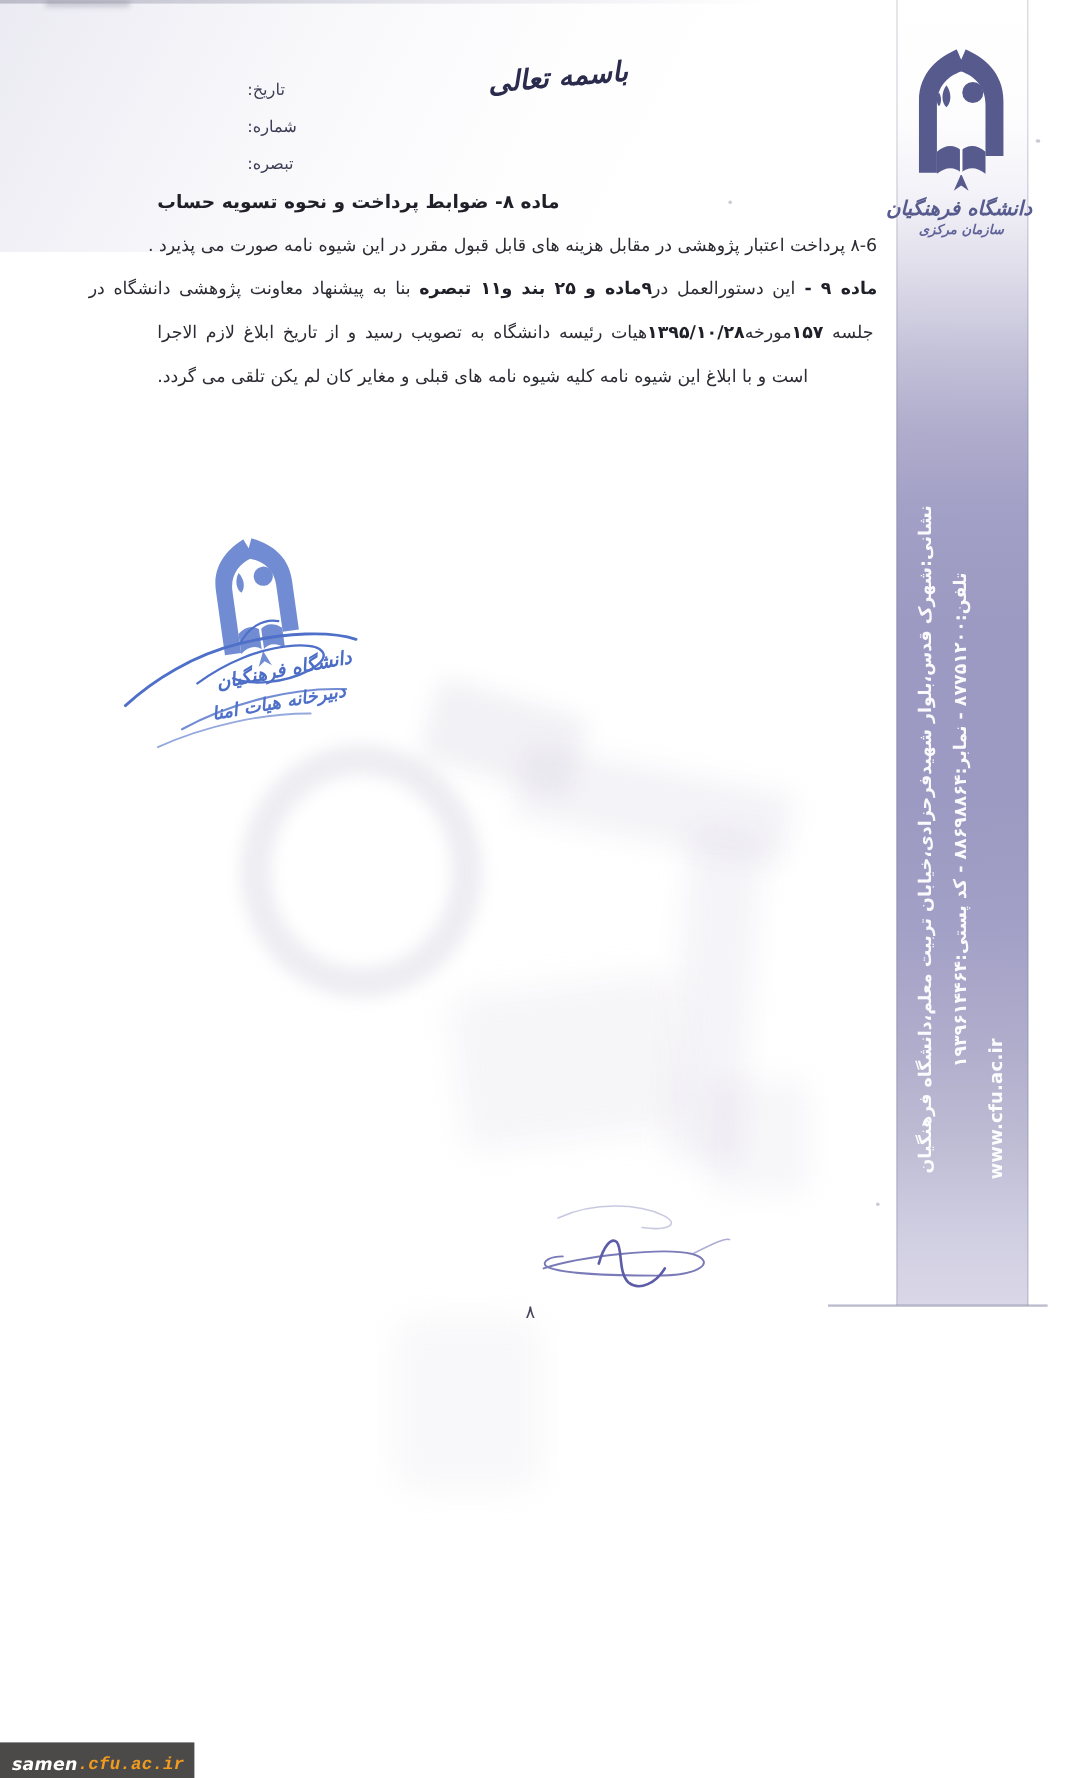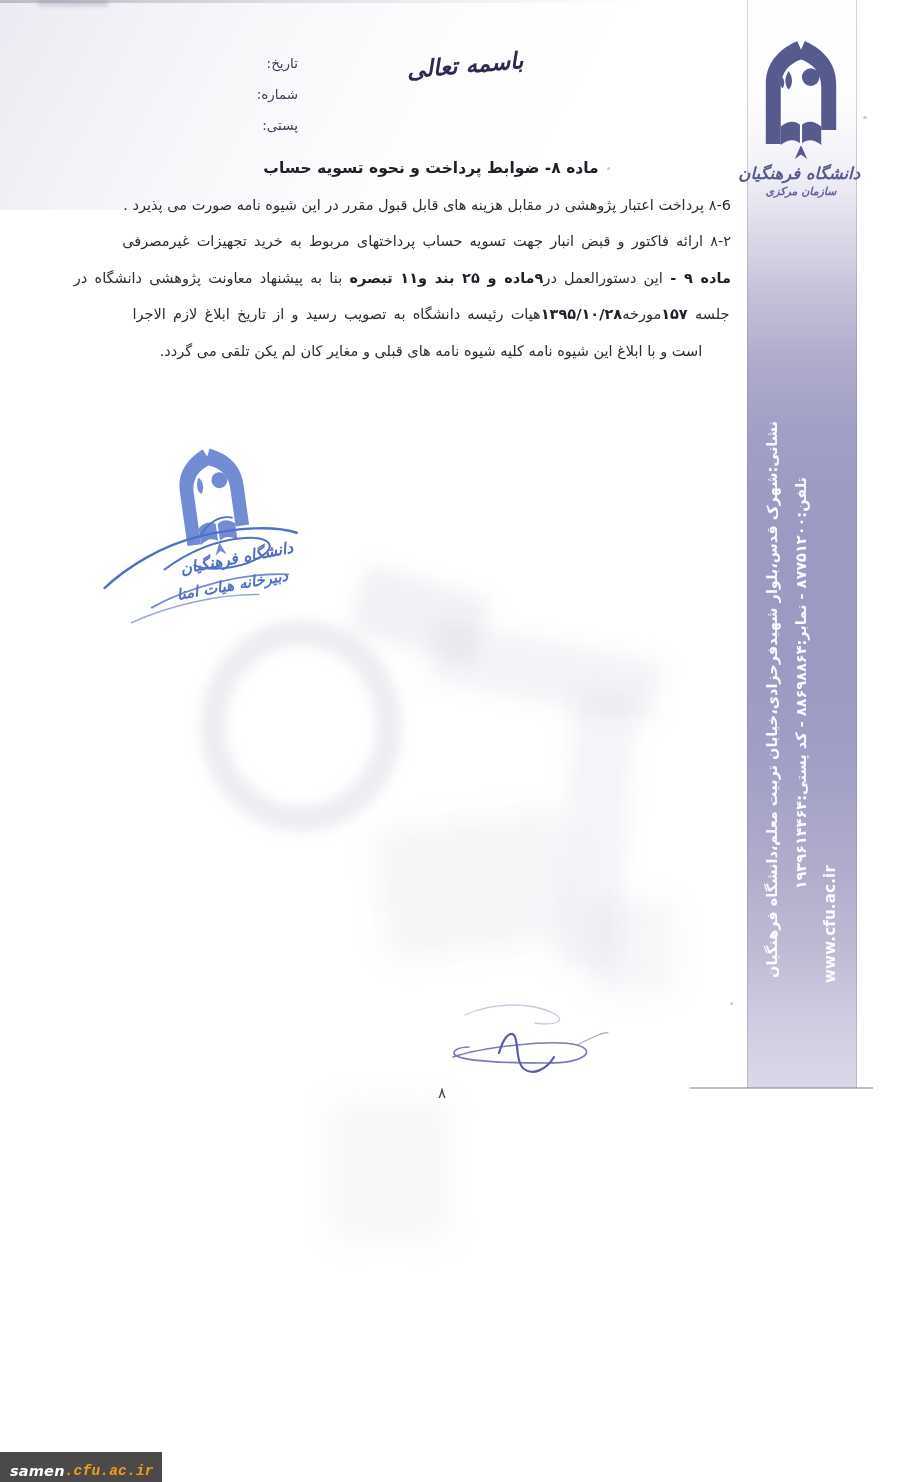--- a/index.html
+++ b/index.html
@@ -31,39 +31,39 @@
     direction:rtl;color:rgba(255,255,255,.95);
     font-weight:bold;font-size:14.5px;line-height:29px;letter-spacing:.2px;
   }
   .band-text .bl{white-space:nowrap;text-align:right;}
   .bl-address{padding-right:6px;}
   .bl-phone{padding-right:62px;}
   .bl-web{padding-right:225px;direction:ltr;text-align:left;padding-left:0;
     transform:translateX(-225px);font-weight:bold;font-size:15px;}
 
   
-  .meta{position:absolute;left:206px;top:48px;width:92px;direction:rtl;text-align:right;
+  .meta{position:absolute;left:206px;top:60px;width:92px;direction:rtl;text-align:left;
     color:#3d3d55;font-size:13.5px;line-height:31px;}
   .meta div{white-space:nowrap;}
 
   
   .bismillah{position:absolute;left:405px;top:52px;width:120px;text-align:center;
     direction:rtl;color:#2b2b4e;font-size:23px;font-weight:bold;font-style:italic;
     transform:rotate(-5deg);letter-spacing:-1px;}
 
   
   .logo-block{position:absolute;left:742px;top:38px;width:118px;text-align:center;color:#565a8d;}
   .logo-block svg{display:block;margin:0 auto;}
   .uni-name{direction:rtl;font-size:16.5px;font-weight:bold;font-style:italic;line-height:20px;margin-top:2px;white-space:nowrap;}
   .org-name{direction:rtl;font-size:11px;font-weight:bold;font-style:italic;color:#60639a;margin-top:1px;}
 
   
   .doc-body{position:absolute;right:169px;top:150px;width:600px;direction:rtl;
     color:#2b2b33;font-size:14.5px;line-height:36.5px;}
-  .doc-body .line{white-space:nowrap;text-align:center;}
+  .doc-body .line{white-space:nowrap;text-align:left;}
   .doc-body .line.j{word-spacing:.18em;}
   .doc-body .line b{font-weight:bold;color:#1f1f28;}
   .doc-body .line.head{font-size:15.5px;font-weight:bold;color:#1c1c26;}
 
   
   .ghost{position:absolute;pointer-events:none;}
   .g-ring{left:200px;top:620px;width:150px;height:160px;border-radius:50%;
     border:26px solid rgba(200,196,213,.30);filter:blur(6px);}
   .g1{left:355px;top:580px;width:130px;height:70px;background:rgba(205,201,217,.26);transform:rotate(16deg);filter:blur(9px);border-radius:12px;}
   .g2{left:430px;top:640px;width:230px;height:62px;background:rgba(205,201,217,.22);transform:rotate(11deg);filter:blur(10px);border-radius:10px;}
@@ -119,21 +119,21 @@
   <div class="ghost g1"></div>
   <div class="ghost g2"></div>
   <div class="ghost g3"></div>
   <div class="ghost g4"></div>
   <div class="ghost g5"></div>
   <div class="ghost g6"></div>
 
   <div class="meta">
     <div>تاریخ:</div>
     <div>شماره:</div>
-    <div>پستی:</div>
+    <div>تبصره:</div>
   </div>
 
   <div class="bismillah">باسمه تعالی</div>
 
   <div class="logo-block">
     <svg width="88" height="124" viewBox="0 0 100 140">
       <g fill="#565a8d">
         <path d="M10,120 L10,52 C10,24 30,10 46,3 L50,1 L54,3 C70,10 90,24 90,52 L90,104 L73,104 L73,55 C73,38 62,28 50,24 C38,28 27,38 27,55 L27,120 Z"></path>
         <circle cx="61" cy="44" r="10"></circle>
         <path d="M36,37 C31,44 31,53 36,58 C41,53 41,44 36,37 Z"></path>
@@ -144,21 +144,20 @@
       <polygon points="44,-1 56,-1 50,13" fill="#ffffff"></polygon>
       <rect x="48.8" y="95" width="2.4" height="27" fill="#ffffff"></rect>
     </svg>
     <div class="uni-name">دانشگاه فرهنگیان</div>
     <div class="org-name">سازمان مرکزی</div>
   </div>
 
   <div class="doc-body" id="body-lines">
       <div class="line head"><b>ماده ۸- ضوابط پرداخت و نحوه تسویه حساب</b></div>
       <div class="line"><span>۸-6 پرداخت اعتبار پژوهشی در مقابل هزینه های قابل قبول مقرر در این شیوه نامه صورت می پذیرد .</span></div>
-      <div class="line j"><span>۸-۲ ارائه فاکتور و قبض انبار جهت تسویه حساب پرداختهای مربوط به خرید تجهیزات غیرمصرفی</span></div>
       <div class="line j"><b>ماده ۹ - </b><span>این دستورالعمل در</span><b>۹ماده و ۲۵ بند و۱۱ تبصره</b><span> بنا به پیشنهاد معاونت پژوهشی دانشگاه در</span></div>
       <div class="line j"><span>جلسه </span><b>۱۵۷</b><span>مورخه</span><b>۱۳۹۵/۱۰/۲۸</b><span>هیات رئیسه دانشگاه به تصویب رسید و از تاریخ ابلاغ لازم الاجرا</span></div>
       <div class="line"><span>است و با ابلاغ این شیوه نامه کلیه شیوه نامه های قبلی و مغایر کان لم یکن تلقی می گردد.</span></div>
     </div>
 
   <div class="stamp">
     <svg class="stamp-logo" width="84" height="112" viewBox="0 0 100 140">
       <g fill="#4b6dc6" opacity="0.85">
         <path d="M10,120 L10,52 C10,24 30,10 46,3 L50,1 L54,3 C70,10 90,24 90,52 L90,104 L73,104 L73,55 C73,38 62,28 50,24 C38,28 27,38 27,55 L27,120 Z"></path>
         <circle cx="61" cy="44" r="10"></circle>

